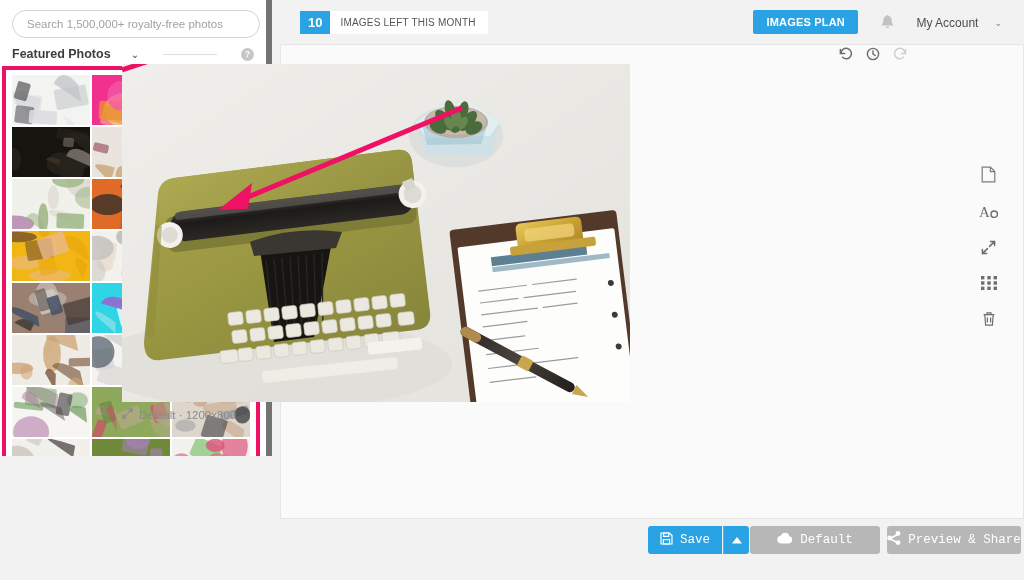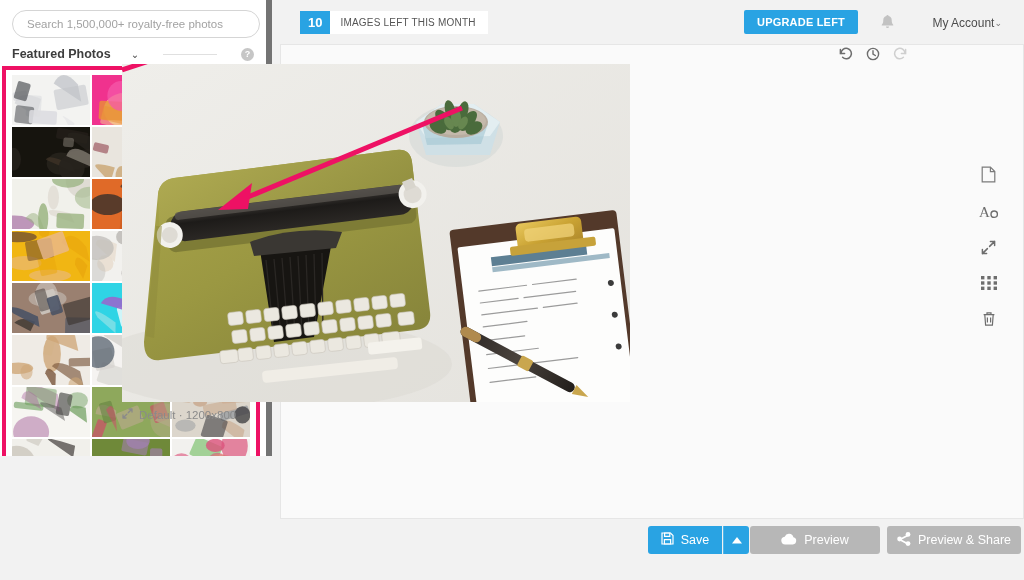--- a/index.html
+++ b/index.html
@@ -69,21 +69,21 @@
   }
   #upgrade-btn {
     position: absolute; right: 166px; top: 10px; height: 24px;
     background: #29a3e3; color: #fff; border: none; border-radius: 2px;
     font-size: 11px; font-weight: bold; letter-spacing: .2px;
     padding: 0 13px; cursor: pointer; font-family: "Liberation Sans", sans-serif;
   }
   #bell { position: absolute; right: 129px; top: 14px; color: #c2c2c2; }
   #account {
     position: absolute; right: 22px; top: 16px; font-size: 12px; color: #4d4d4d;
-    display: flex; align-items: center; gap: 0; cursor: pointer; white-space: nowrap;
+    display: flex; align-items: center; gap: 16px; cursor: pointer; white-space: nowrap;
   }
   #account-caret { font-size: 9px; color: #777; }
 
   
   #workspace {
     position: absolute; left: 280px; top: 44px; width: 744px; height: 475px;
     background: #fafafa; border: 1px solid #e6e6e6;
   }
   #history-tools {
     position: absolute; right: 116px; top: 46px; display: flex; gap: 11px; align-items: center;
@@ -106,21 +106,21 @@
   #right-tools .tool { cursor: pointer; color: #7b7b7b; display: block; }
 
   
   #bottombar {
     position: absolute; left: 280px; top: 519px; width: 744px; height: 61px; background: #f2f2f2;
   }
   .act-btn {
     position: absolute; top: 7px; height: 28px; border: none; border-radius: 3px;
     display: flex; align-items: center; justify-content: center; gap: 7px;
     font-size: 12.5px; color: #fff; cursor: pointer;
-    font-family: Liberation Sans, sans-serif;
+    font-family: Liberation Mono, monospace;
   }
   #save-btn { left: 368px; width: 74px; background: #29a3e3; border-radius: 3px 0 0 3px; }
   #save-caret {
     position: absolute; left: 443px; top: 7px; width: 26px; height: 28px;
     background: #29a3e3; border-radius: 0 3px 3px 0; border: none;
     border-left: 1px solid #4fb6e8; color: #fff; cursor: pointer;
     display: flex; align-items: center; justify-content: center; font-size: 10px;
   }
   #download-btn { left: 470px; width: 130px; background: #b7b7b7; }
   #share-btn { left: 607px; width: 134px; background: #b7b7b7; }
@@ -568,21 +568,21 @@
         </div>
     </div>
   </div>
 
   <div id="topbar">
     <div id="quota">
       <div id="quota-count">10</div>
       <div id="quota-label">IMAGES LEFT THIS MONTH</div>
     </div>
 
-    <button id="upgrade-btn">UPGRADE LEFT</button>
+    <button id="upgrade-btn">IMAGES PLAN</button>
 
     <span id="bell">
       <svg width="15" height="16" viewBox="0 0 15 16" fill="currentColor">
         <path d="M7.5 1a1.1 1.1 0 0 1 1.1 1.05c2 .45 3.1 1.95 3.1 4.05 0 3 .8 3.9 1.5 4.6.3.3.1.8-.35.8H2.15c-.45 0-.65-.5-.35-.8.7-.7 1.5-1.6 1.5-4.6 0-2.1 1.1-3.6 3.1-4.05A1.1 1.1 0 0 1 7.5 1z"></path>
         <path d="M6 12.4h3a1.5 1.5 0 0 1-3 0z"></path>
       </svg>
     </span>
 
     <div id="account">
       <span>My Account</span>
@@ -827,21 +827,21 @@
           <path d="M5 0l5 6.4H0z"></path>
         </svg>
     </button>
 
     <button id="download-btn" class="act-btn">
       <span>
         <svg width="16" height="12" viewBox="0 0 16 12" fill="#fff">
           <path d="M4.2 11.4a3.9 3.9 0 0 1-.5-7.77A4.6 4.6 0 0 1 12.4 4.3a3.6 3.6 0 0 1-.5 7.1z"></path>
         </svg>
       </span>
-      <span>Preview</span>
+      <span>Default</span>
     </button>
 
     <button id="share-btn" class="act-btn">
       <span>
         <svg width="14" height="14" viewBox="0 0 14 14" fill="#fff">
           <circle cx="11" cy="2.4" r="2.4"></circle>
             <circle cx="2.6" cy="7" r="2.4"></circle>
             <circle cx="11" cy="11.6" r="2.4"></circle>
           <path d="M3.6 6.2l6.6-3.4.8 1.5-6.6 3.4zM4.4 7.6l6.6 3.4-.8 1.5-6.6-3.4z"></path>
         </svg>

